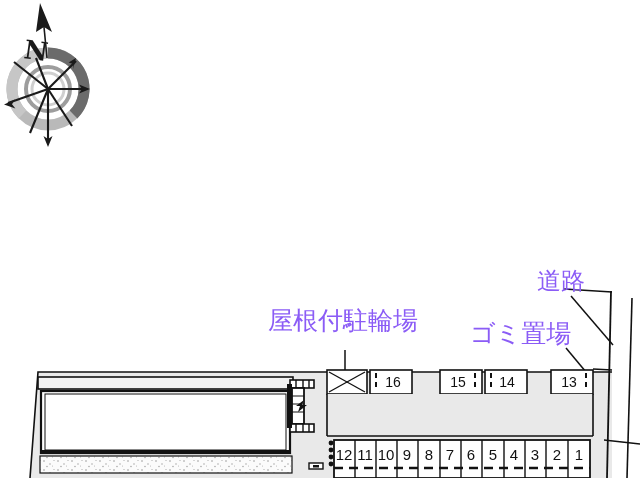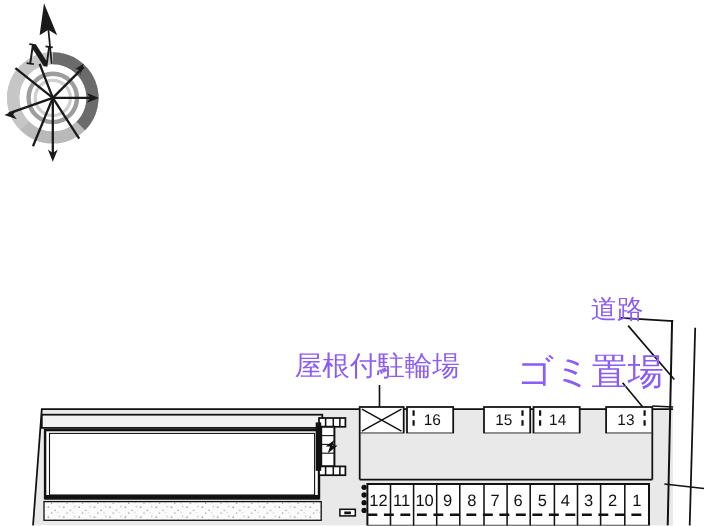--- a/index.html
+++ b/index.html
@@ -28,27 +28,27 @@
   .label-jp {
     position: absolute;
     font-family: "DejaVu Sans", "Liberation Sans", sans-serif;
     color: #8b5cf6;
     white-space: nowrap;
     letter-spacing: 0px;
     line-height: 1;
   }
   #label-bike {
     left: 268px;
-    top: 320px;
+    top: 308px;
     font-size: 25px;
   }
   #label-trash {
     left: 470px;
     top: 321px;
-    font-size: 33px;
+    font-size: 25px;
   }
   #label-road {
     left: 537px;
     top: 269px;
     font-size: 24px;
   }
   .stall-num {
     font-family: "Liberation Sans", sans-serif;
     fill: #111111;
     font-size: 15px;

